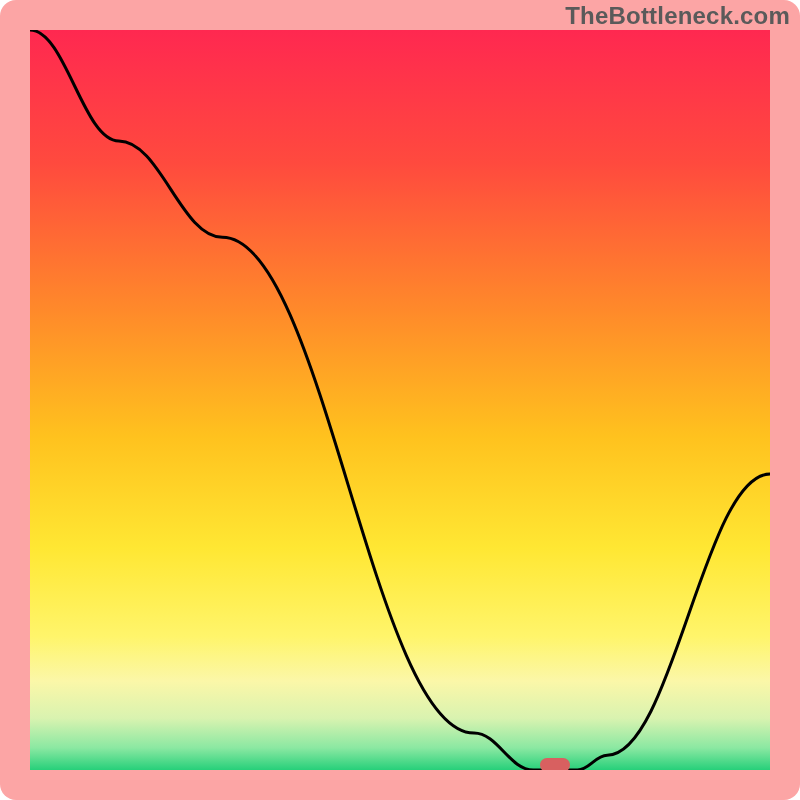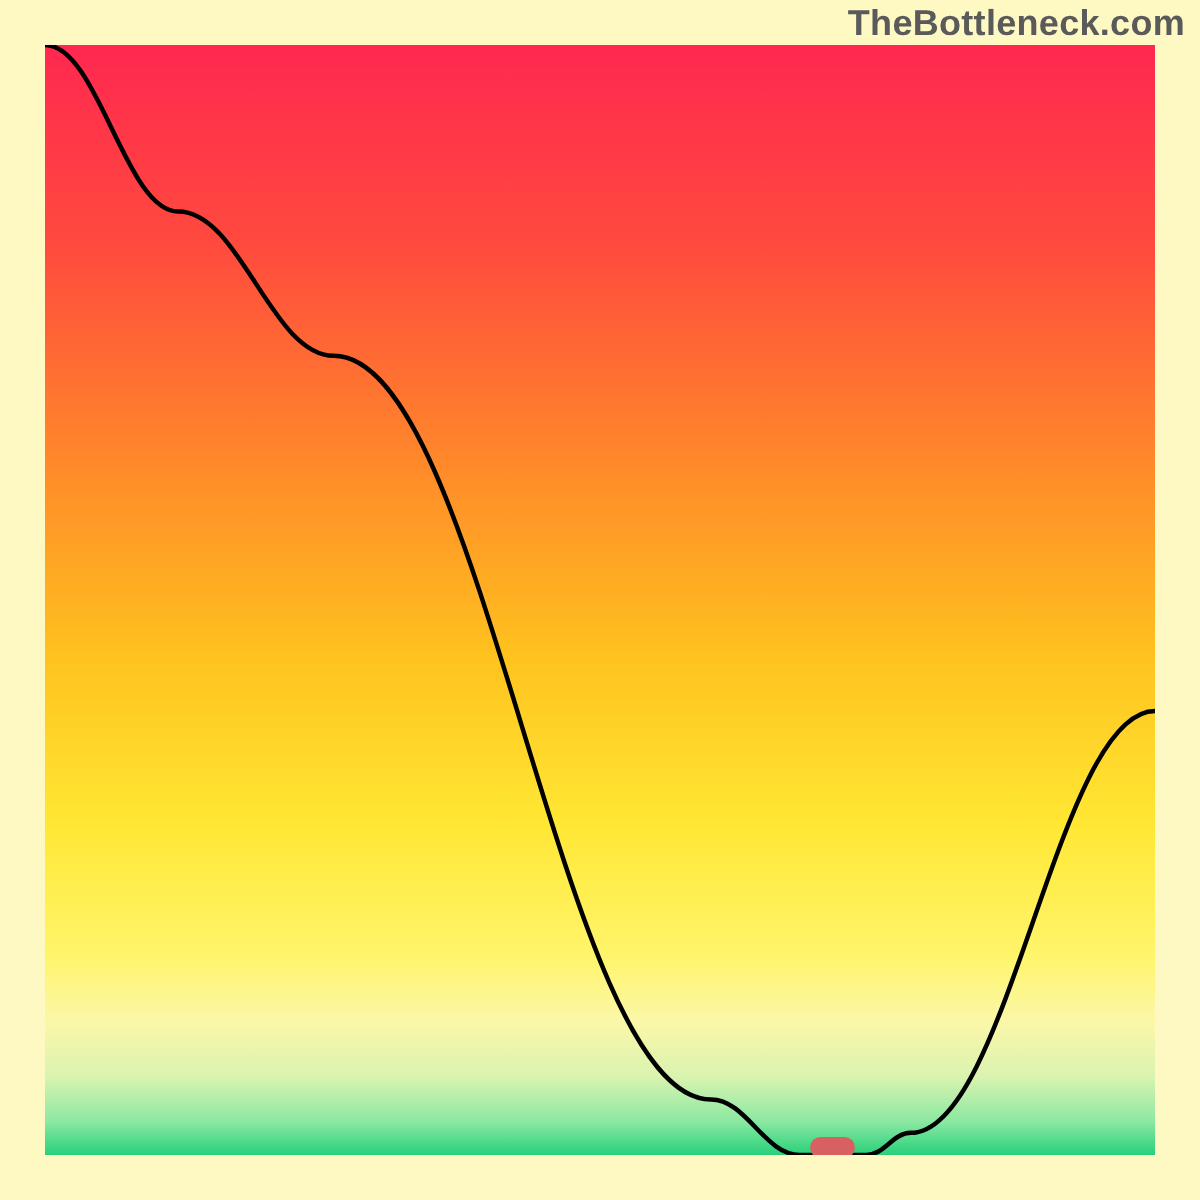--- a/index.html
+++ b/index.html
@@ -7,21 +7,22 @@
     padding: 0;
     width: 800px;
     height: 800px;
     background: #ffffff;
     overflow: hidden;
   }
   .frame {
     position: absolute;
     left: 0; top: 0;
     width: 800px; height: 800px;
-    background: #fef9c3;
+    background: #fca5a5;
+    border-radius: 16px;
   }
   .plot {
     position: absolute;
     left: 30px; top: 30px;
     width: 740px; height: 740px;
     overflow: hidden;
   }
   .gradient {
     position: absolute;
     left: 0; top: 0; right: 0; bottom: 0;

